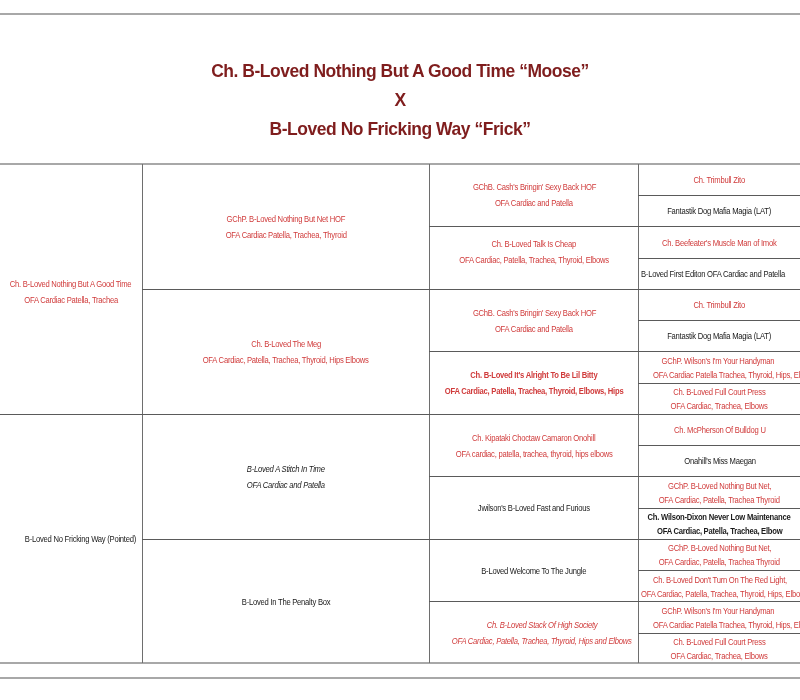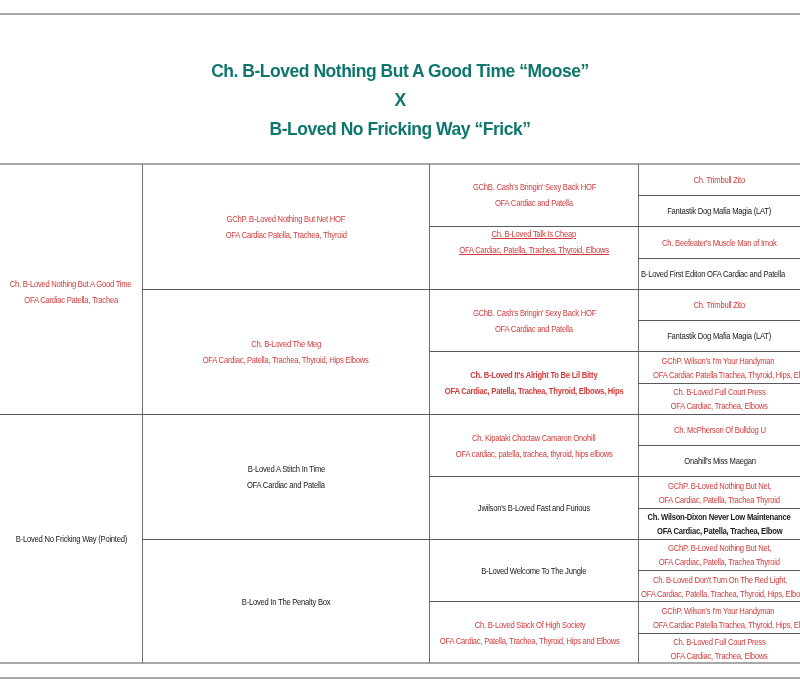--- a/index.html
+++ b/index.html
@@ -5,21 +5,21 @@
     * { box-sizing: border-box; margin: 0; padding: 0; }
     html, body { width: 800px; height: 700px; background: #ffffff; overflow: hidden; }
     body { position: relative; font-family: "Liberation Sans", sans-serif; }
 
     .hline { position: absolute; left: 0; width: 800px; height: 2px; background: #a8a8a8; }
     .vline { position: absolute; width: 1px; background: #6e6e6e; }
     .seg { position: absolute; height: 1px; background: #5a5a5a; }
 
     .title-block {
       position: absolute; left: 0; top: 56px; width: 800px;
-      text-align: center; font-weight: bold; color: #0f766e;
+      text-align: center; font-weight: bold; color: #7f1d1d;
       font-family: "Liberation Sans", sans-serif;
     }
     .title-line { font-size: 19px; line-height: 29px; letter-spacing: -0.5px; transform: scaleX(0.92); }
 
     .cell {
       position: absolute; display: flex; flex-direction: column;
       align-items: center; justify-content: center; text-align: center;
       font-family: "Liberation Sans", sans-serif;
       font-size: 9px; line-height: 16px; white-space: nowrap; overflow: visible;
       letter-spacing: -0.3px;
@@ -63,45 +63,45 @@
 <div class="seg" style="left:638px; width:162px; top:383px;"></div>
 <div class="seg" style="left:638px; width:162px; top:445px;"></div>
 <div class="seg" style="left:638px; width:162px; top:508px;"></div>
 <div class="seg" style="left:638px; width:162px; top:570px;"></div>
 <div class="seg" style="left:638px; width:162px; top:633px;"></div>
 
 <div class="cell red" style="left:0; top:164px; width:142px; height:250px; padding-top:6px;">
   <span>Ch. B-Loved Nothing But A Good Time</span>
   <span>OFA Cardiac Patella, Trachea</span>
 </div>
-<div class="cell blk" style="left:0; top:415px; width:142px; height:248px;align-items:center;">
+<div class="cell blk" style="left:9px; top:415px; width:142px; height:248px;align-items:center;">
   <span>B-Loved No Fricking Way (Pointed)</span>
 </div>
 
 <div class="cell red" style="left:143px; top:164px; width:286px; height:125px;">
   <span>GChP. B-Loved Nothing But Net HOF</span>
   <span>OFA Cardiac Patella, Trachea, Thyroid</span>
 </div>
 <div class="cell red" style="left:143px; top:290px; width:286px; height:124px;">
   <span>Ch. B-Loved The Meg</span>
   <span>OFA Cardiac, Patella, Trachea, Thyroid, Hips Elbows</span>
 </div>
-<div class="cell blk" style="left:143px; top:415px; width:286px; height:124px;">
+<div class="cell blk" style="left:143px; top:415px; width:286px; height:124px;font-style:italic;">
   <span>B-Loved A Stitch In Time</span>
   <span>OFA Cardiac and Patella</span>
 </div>
 <div class="cell blk" style="left:143px; top:540px; width:286px; height:123px;">
   <span>B-Loved In The Penalty Box</span>
 </div>
 
 <div class="cell red" style="left:430px; top:164px; width:208px; height:62px;">
   <span>GChB. Cash's Bringin' Sexy Back HOF</span>
   <span>OFA Cardiac and Patella</span>
 </div>
-<div class="cell red" style="left:430px; top:211px; width:208px; height:62px;text-decoration:underline;">
+<div class="cell red" style="left:430px; top:221px; width:208px; height:62px;">
   <span>Ch. B-Loved Talk Is Cheap</span>
   <span>OFA Cardiac, Patella, Trachea, Thyroid, Elbows</span>
 </div>
 <div class="cell red" style="left:430px; top:290px; width:208px; height:61px;">
   <span>GChB. Cash's Bringin' Sexy Back HOF</span>
   <span>OFA Cardiac and Patella</span>
 </div>
 <div class="cell red" style="left:430px; top:352px; width:208px; height:62px;font-weight:bold;">
   <span>Ch. B-Loved It's Alright To Be Lil Bitty</span>
   <span>OFA Cardiac, Patella, Trachea, Thyroid, Elbows, Hips</span>
@@ -109,21 +109,21 @@
 <div class="cell red" style="left:430px; top:415px; width:208px; height:61px;">
   <span>Ch. Kipataki Choctaw Camaron Onohill</span>
   <span>OFA cardiac, patella, trachea, thyroid, hips elbows</span>
 </div>
 <div class="cell blk" style="left:430px; top:477px; width:208px; height:62px;justify-content:center;">
   <span>Jwilson's B-Loved Fast and Furious</span>
 </div>
 <div class="cell blk" style="left:430px; top:540px; width:208px; height:61px;">
   <span>B-Loved Welcome To The Jungle</span>
 </div>
-<div class="cell red" style="left:426px; top:602px; width:208px; height:61px;">
+<div class="cell red" style="left:438px; top:602px; width:208px; height:61px;font-style:italic;">
   <span>Ch. B-Loved Stack Of High Society</span>
   <span>OFA Cardiac, Patella, Trachea, Thyroid, Hips and Elbows</span>
 </div>
 
 <div class="cell red" style="left:639px; top:164px; width:161px; height:31px;">
   <span>Ch. Trimbull Zito</span>
 </div>
 <div class="cell blk" style="left:639px; top:196px; width:161px; height:30px;">
   <span>Fantastik Dog Mafia Magia (LAT)</span>
 </div>

